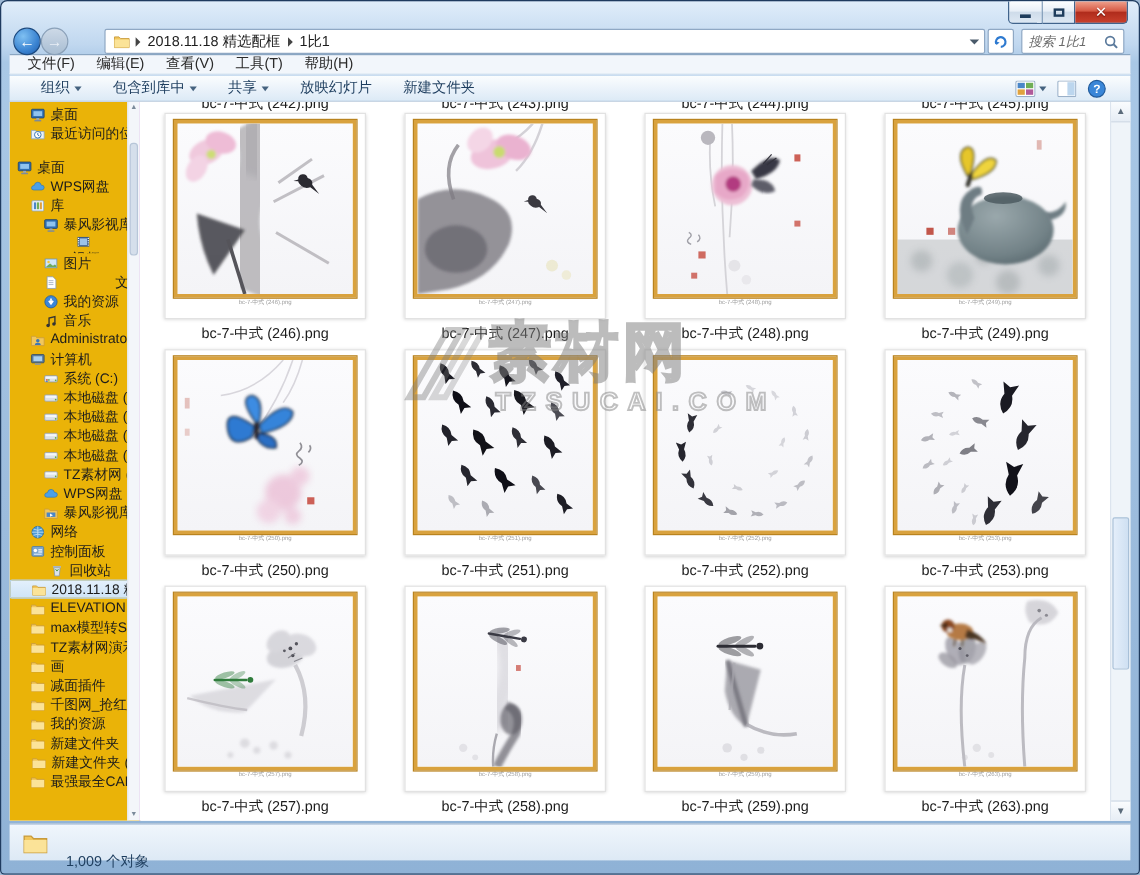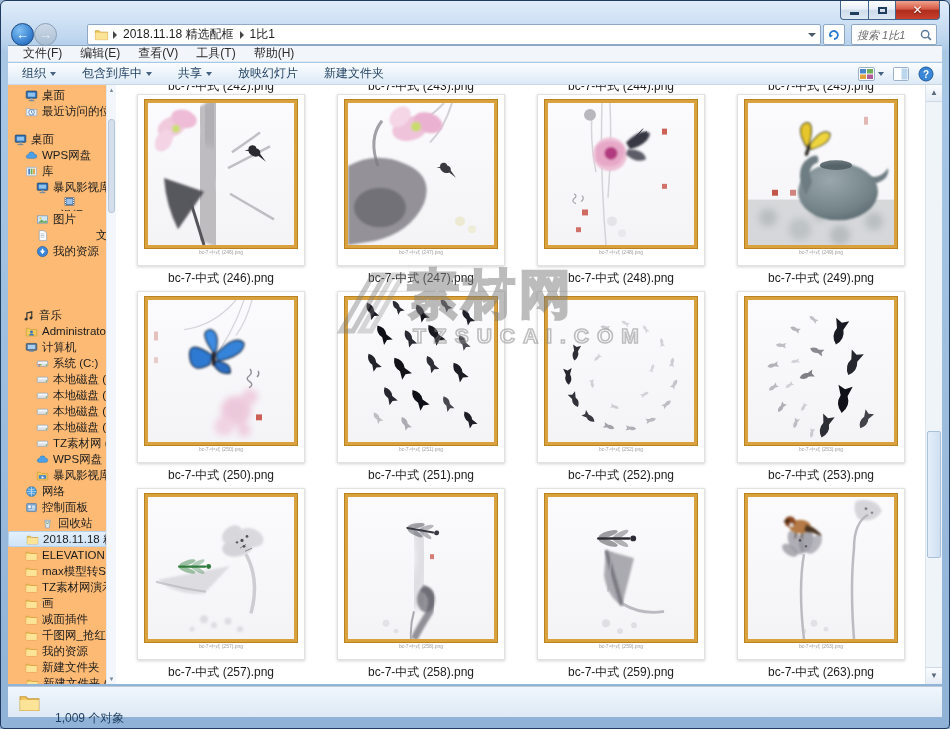--- a/index.html
+++ b/index.html
@@ -27,28 +27,28 @@
   .crumb{font-size:12px;color:#1c1c1c;padding:0 5px;white-space:nowrap;}
   .crumb-sep{width:0;height:0;border-left:4px solid #444;border-top:4px solid transparent;border-bottom:4px solid transparent;margin:0 1px;}
   .crumb-dd{margin-left:auto;width:0;height:0;border-top:4px solid #4a5a6a;border-left:4px solid transparent;border-right:4px solid transparent;}
   .refreshbtn{position:absolute;right:92px;top:0;width:22px;height:21px;background:#fff;border:1px solid #8fa8c4;border-radius:2px;box-sizing:border-box;display:flex;align-items:center;justify-content:center;}
   .searchbox{position:absolute;right:0;top:0;width:86px;height:21px;background:#fff;border:1px solid #8fa8c4;border-radius:2px;box-sizing:border-box;display:flex;align-items:center;padding:0 3px;}
   .searchbox input{flex:1;width:40px;border:none;outline:none;font-size:11px;font-style:italic;color:#666;font-family:inherit;background:transparent;}
   .searchbox input::placeholder{color:#6a6a6a;font-style:italic;}
   
   .menubar{position:absolute;left:7px;right:7px;top:44px;height:17px;background:#f2f6fb;border-top:1px solid #8aa6c2;border-bottom:1px solid #e2ebf4;display:flex;align-items:center;padding-left:6px;box-sizing:border-box;}
   .menu-item{font-size:12px;color:#2a2a2a;padding:0 9px;}
-  .toolbar{position:absolute;left:7px;right:7px;top:62px;height:22px;background:linear-gradient(#fbfdfe,#eaf2fa 55%,#dceaf6);border-bottom:1px solid #c9d6e4;display:flex;align-items:center;box-sizing:border-box;padding:0 8px;text-align:center;}
+  .toolbar{position:absolute;left:7px;right:7px;top:62px;height:22px;background:linear-gradient(#fbfdfe,#eaf2fa 55%,#dceaf6);border-bottom:1px solid #c9d6e4;display:flex;align-items:center;box-sizing:border-box;padding:0 20px;text-align:center;}
   .tb-left{display:flex;align-items:center;gap:14px;}
   .tb-btn{display:flex;align-items:center;gap:4px;font-size:12px;color:#1e3e5f;padding:2px 6px;border-radius:2px;}
   .caret{width:0;height:0;border-top:4px solid #45627f;border-left:3.5px solid transparent;border-right:3.5px solid transparent;}
   .tb-right{margin-left:auto;display:flex;align-items:center;gap:9px;}
   
   .content{position:absolute;left:7px;right:7px;top:84px;bottom:44px;background:#fff;overflow:hidden;}
-  .sidebar{position:absolute;left:0;top:0;bottom:0;width:108px;background:#fdba74;border-right:1px solid #8b5cf6;overflow:hidden;}
+  .sidebar{position:absolute;left:0;top:0;bottom:0;width:108px;background:#eab308;border-right:1px solid #8b5cf6;overflow:hidden;}
   .tree{position:absolute;left:0;top:2px;right:9px;}
   .tree-item{display:flex;align-items:center;height:16px;white-space:nowrap;overflow:hidden;}
   .tree-item.sel{background:linear-gradient(#e3f0fc,#cfe4f7);border:1px solid #b5d3ee;border-radius:2px;height:14px;}
   .tree-gap{height:12px;}
   .ti-icon{width:13px;height:13px;flex:0 0 auto;margin-right:4px;}
   .ti-label{font-size:11.5px;color:#1c1c1c;}
   .sb-scroll{position:absolute;right:0;top:0;bottom:0;width:9px;background:#f3f6fa;border-left:1px solid #e4e9f0;}
   .sb-arrow{height:10px;text-align:center;font-size:6px;color:#7a8a9a;line-height:10px;}
   .sb-thumb{position:absolute;left:1px;right:1px;top:34px;height:92px;background:#d5dfeb;border:1px solid #b7c6d8;border-radius:3px;}
   .main{position:absolute;left:108px;top:0;bottom:0;width:812px;background:#fff;overflow:hidden;}
@@ -362,21 +362,21 @@
               <use href="#i-document"></use>
             </svg>
             <span class="ti-label">文档</span>
           </div>
           <div class="tree-item" style="padding-left: 28px;">
             <svg class="ti-icon" viewBox="0 0 16 16">
               <use href="#i-download"></use>
             </svg>
             <span class="ti-label">我的资源</span>
           </div>
-          <div class="tree-item" style="padding-left: 14px; margin-top: 48px;">
+          <div class="tree-item" style="padding-left: 28px;">
             <svg class="ti-icon" viewBox="0 0 16 16">
               <use href="#i-music"></use>
             </svg>
             <span class="ti-label">音乐</span>
           </div>
           <div class="tree-item" style="padding-left: 17px;">
             <svg class="ti-icon" viewBox="0 0 16 16">
               <use href="#i-user"></use>
             </svg>
             <span class="ti-label">Administrator</span>

